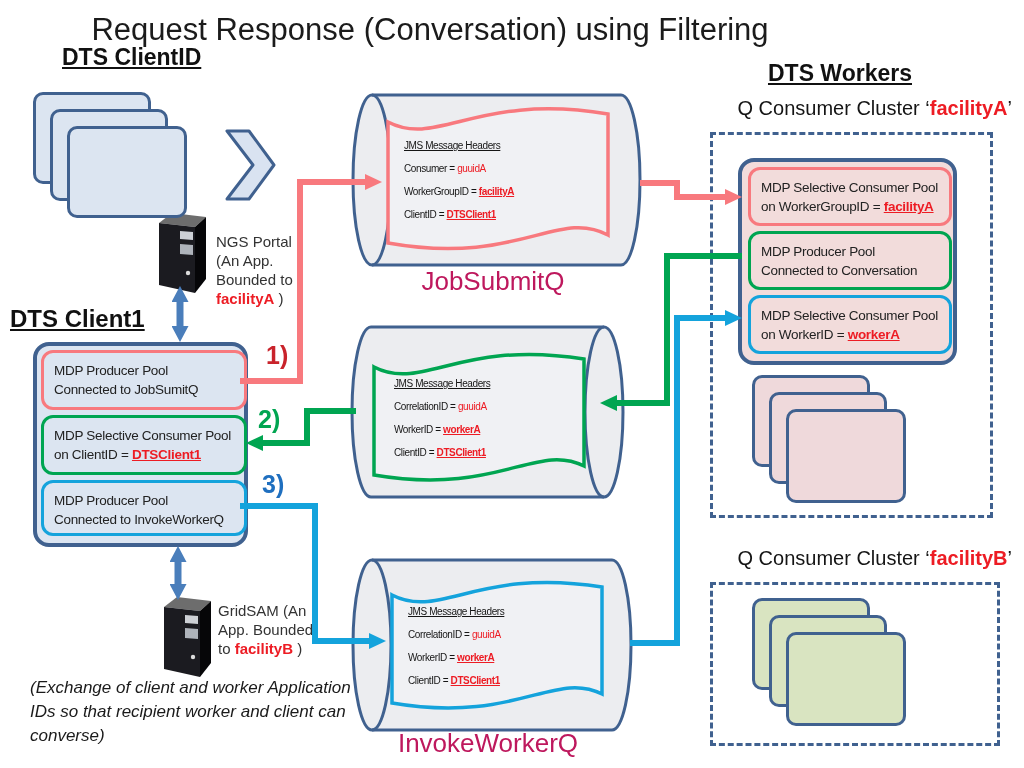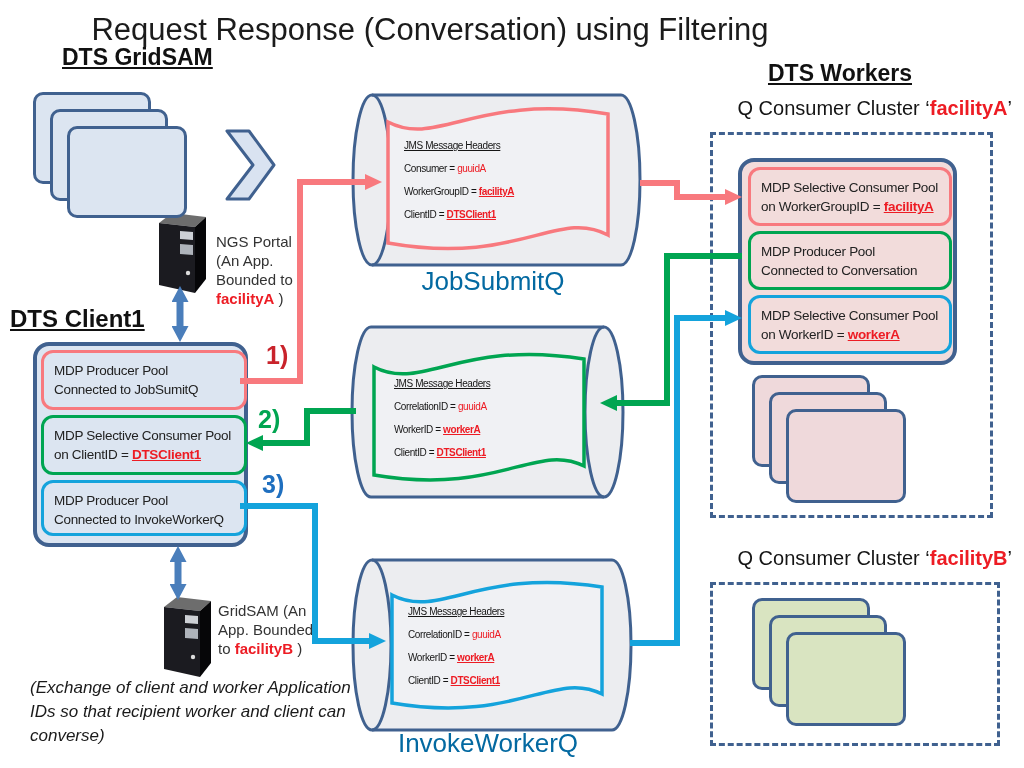--- a/index.html
+++ b/index.html
@@ -19,21 +19,21 @@
   .pool{position:absolute;border-radius:12px;font-size:13.5px;line-height:19px;
         letter-spacing:-0.3px;padding:8px 0 0 10px;white-space:nowrap;color:#222;
         border:3px solid;}
   .cpool{background:#DCE5F1;width:190px;}
   .wpool{background:#F2DCDB;width:188px;}
   .dashedbox{position:absolute;border:3px dashed #40618F;}
   .step{position:absolute;font-size:25px;font-weight:bold;}
   .jms{position:absolute;font-size:10px;line-height:23px;letter-spacing:-0.4px;
        white-space:nowrap;color:#151515;}
   .jms-h{text-decoration:underline;}
-  .qlabel{position:absolute;text-align:center;font-size:26px;color:#0369a1;}
+  .qlabel{position:absolute;text-align:center;font-size:26px;color:#be185d;}
   .cluster-label{position:absolute;text-align:right;font-size:20px;color:#151515;}
   .srv-label{position:absolute;font-size:15px;line-height:19px;color:#333;}
   .footnote{position:absolute;left:30px;top:676px;width:336px;font-size:17px;
             line-height:24px;font-style:italic;color:#1a1a1a;}
   svg{position:absolute;left:0;top:0;}
   .under{z-index:1;} .mid{z-index:2;} .over{z-index:5;pointer-events:none;}
 </style>
 </head>
 <body>
 
@@ -75,21 +75,21 @@
       <polygon points="40,14 51,4 51,66 40,80" fill="#060608"></polygon>
       <polygon points="4,10 40,14 40,80 4,72" fill="#1b1b20"></polygon>
       <polygon points="25,18 38,19 38,27 25,26" fill="#cdd0d5"></polygon>
       <polygon points="25,31 38,32 38,42 25,41" fill="#aeb3ba"></polygon>
       <circle cx="33" cy="60" r="2.2" fill="#dcdcdc"></circle>
     </g>
   </svg>
 
   <div class="abs title mid">Request Response (Conversation) using Filtering</div>
 
-  <div class="abs hdg mid" style="left:62px;top:44px;font-size:23px">DTS GridSAM</div>
+  <div class="abs hdg mid" style="left:62px;top:44px;font-size:23px">DTS ClientID</div>
   <div class="stackrect blue-fill mid" style="left:33px;top:92px;width:112px;height:86px"></div>
   <div class="stackrect blue-fill mid" style="left:50px;top:109px;width:112px;height:86px"></div>
   <div class="stackrect blue-fill mid" style="left:67px;top:126px;width:114px;height:86px"></div>
 
   <div class="srv-label mid" style="left:216px;top:232px;width:99px">
     <span>NGS Portal (An App. Bounded to </span><span class="red-b">facilityA</span><span> )</span>
   </div>
 
   <div class="abs hdg mid" style="left:10px;top:305px;font-size:24px">DTS Client1</div>
   <div class="bigbox blue-fill mid" style="left:33px;top:342px;width:207px;height:197px"></div>

